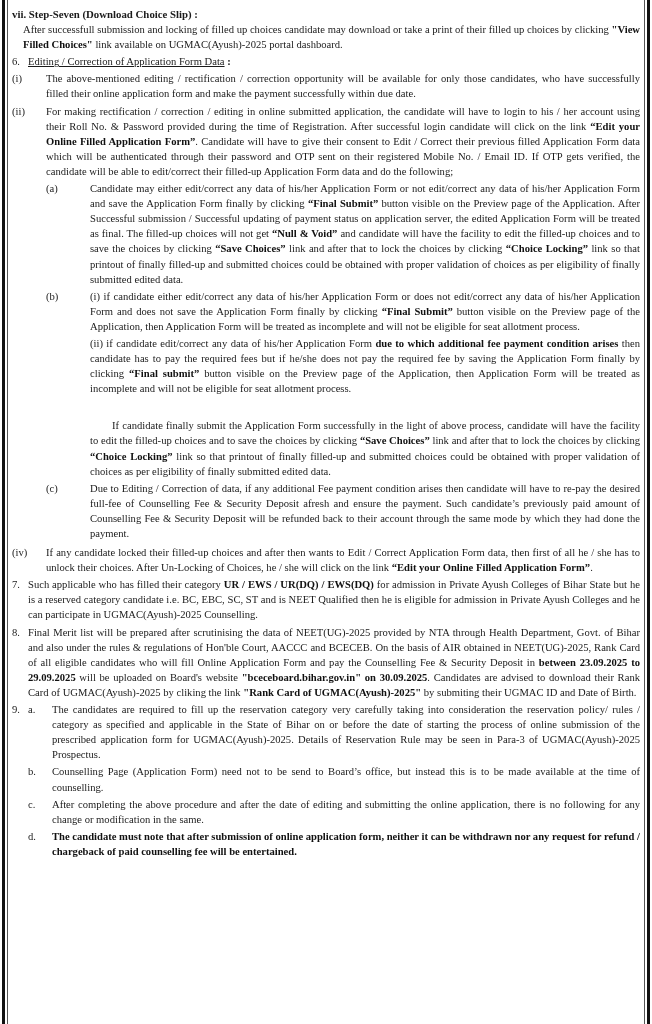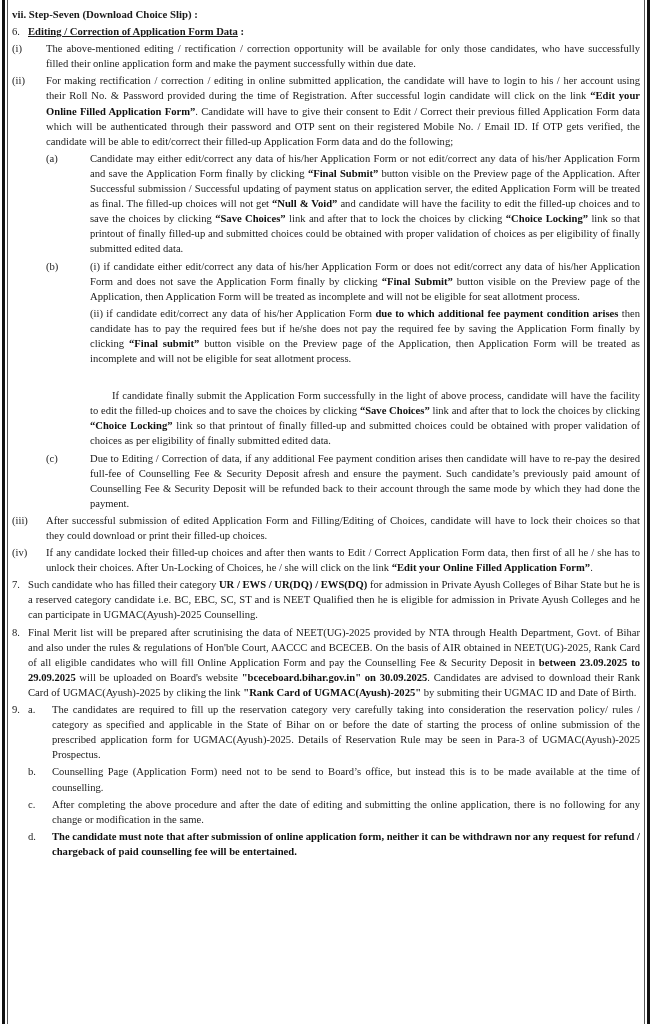--- a/index.html
+++ b/index.html
@@ -34,32 +34,33 @@
   .roman .num { width: 34px; }
   .alpha { padding-left: 34px; }
   .alpha .num { width: 44px; }
   .sub { padding-left: 78px; }
   .indent-first { text-indent: 22px; margin-top: 20px; }
   .sec .num { width: 16px; }
   .sec9 .num1 { width: 16px; }
   .sec9 .num2 { width: 24px; }
   .nine-sub { padding-left: 16px; }
   .nine-sub .num { width: 24px; }
-  .u { text-decoration: underline; font-weight: bold; }
+  .u { text-decoration: underline; font-weight: normal; }
 </style>
 </head>
 <body>
 
 <div class="frame">
   <div class="inner-l"></div>
   <div class="inner-r"></div>
 
   <div class="content">
 
     <div class="h-vii">vii. Step-Seven (Download Choice Slip) :</div>
+    <div class="ind1"><span>After successfull submission and locking of filled up choices candidate may download or take a print of their filled up choices by clicking </span><b>"View Filled Choices"</b><span> link available on UGMAC(Ayush)-2025 portal dashboard.</span></div>
 
     <div class="gap"></div>
 
     <div class="row sec">
       <span class="num">6.</span>
       <span class="txt"><span class="u">Editing / Correction of Application Form Data</span><b> :</b></span>
     </div>
 
     <div class="gap"></div>
 
@@ -95,37 +96,33 @@
 
     <div class="gap"></div>
 
     <div class="row alpha">
       <span class="num">(c)</span>
       <span class="txt">Due to Editing / Correction of data, if any additional Fee payment condition arises then candidate will have to re-pay the desired full-fee of Counselling Fee &amp; Security Deposit afresh and ensure the payment. Such candidate’s previously paid amount of Counselling Fee &amp; Security Deposit will be refunded back to their account through the same mode by which they had done the payment.</span>
     </div>
 
     <div class="gap"></div>
 
-    <div class="row roman">
-      <span class="num">(iii)</span>
-      <span class="txt">After successful submission of edited Application Form and Filling/Editing of Choices, candidate will have to lock their choices so that they could download or print their filled-up choices.</span>
-    </div>
 
     <div class="gap"></div>
 
     <div class="row roman">
       <span class="num">(iv)</span>
       <span class="txt"><span>If any candidate locked their filled-up choices and after then wants to Edit / Correct Application Form data, then first of all he / she has to unlock their choices. After Un-Locking of Choices, he / she will click on the link </span><b>“Edit your Online Filled Application Form”</b><span>.</span></span>
     </div>
 
     <div class="gap"></div>
 
     <div class="row sec">
       <span class="num">7.</span>
-      <span class="txt"><span>Such candidate who has filled their category </span><b>UR / EWS / UR(DQ) / EWS(DQ)</b><span> for admission in Private Ayush Colleges of Bihar State but he is a reserved category candidate i.e. BC, EBC, SC, ST and is NEET Qualified then he is eligible for admission in Private Ayush Colleges and he can participate in UGMAC(Ayush)-2025 Counselling.</span></span>
+      <span class="txt"><span>Such applicable who has filled their category </span><b>UR / EWS / UR(DQ) / EWS(DQ)</b><span> for admission in Private Ayush Colleges of Bihar State but he is a reserved category candidate i.e. BC, EBC, SC, ST and is NEET Qualified then he is eligible for admission in Private Ayush Colleges and he can participate in UGMAC(Ayush)-2025 Counselling.</span></span>
     </div>
 
     <div class="gap"></div>
 
     <div class="row sec">
       <span class="num">8.</span>
       <span class="txt"><span>Final Merit list will be prepared after scrutinising the data of NEET(UG)-2025 provided by NTA through Health Department, Govt. of Bihar and also under the rules &amp; regulations of Hon'ble Court, AACCC and BCECEB. On the basis of AIR obtained in NEET(UG)-2025, Rank Card of all eligible candidates who will fill Online Application Form and pay the Counselling Fee &amp; Security Deposit in </span><b>between 23.09.2025 to 29.09.2025</b><span> will be uploaded on Board's website </span><b>"bceceboard.bihar.gov.in" on 30.09.2025</b><span>. Candidates are advised to download their Rank Card of UGMAC(Ayush)-2025 by cliking the link </span><b>"Rank Card of UGMAC(Ayush)-2025"</b><span> by submiting their UGMAC ID and Date of Birth.</span></span>
     </div>
 
     <div class="gap"></div>

